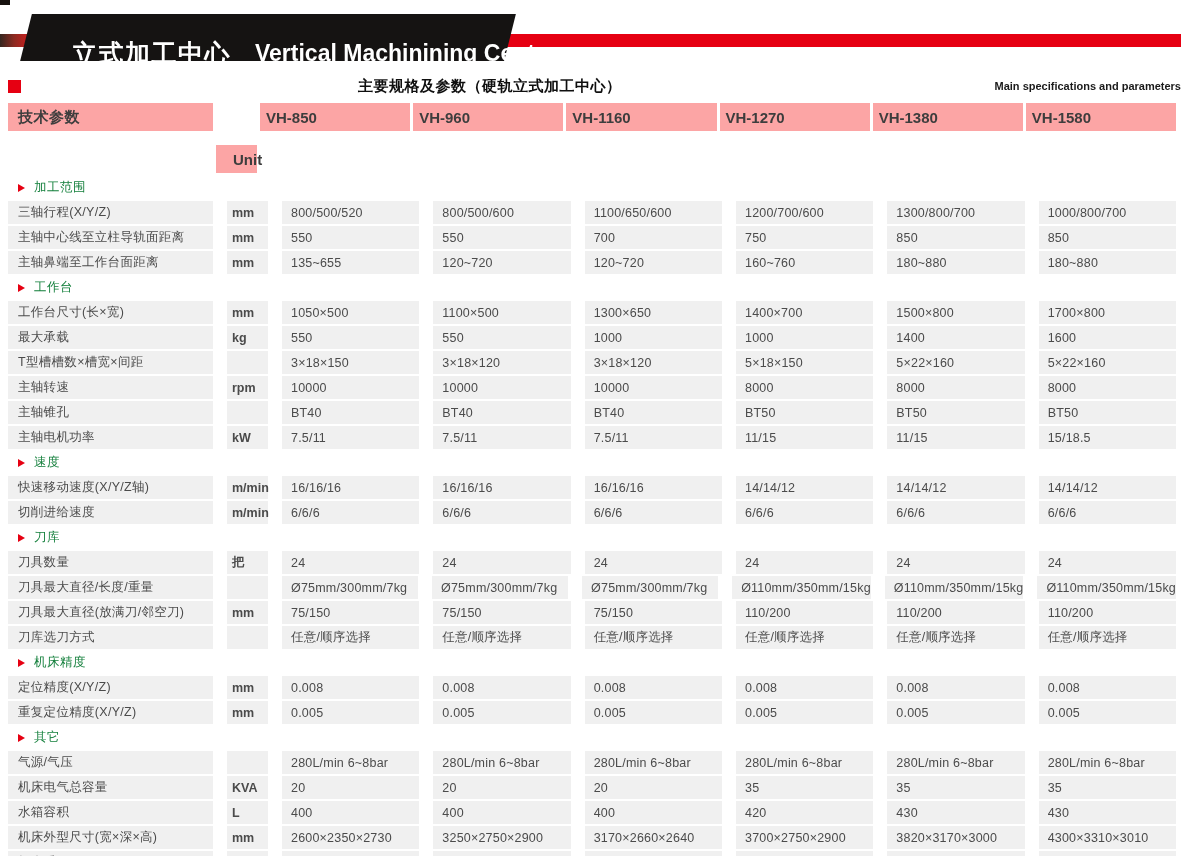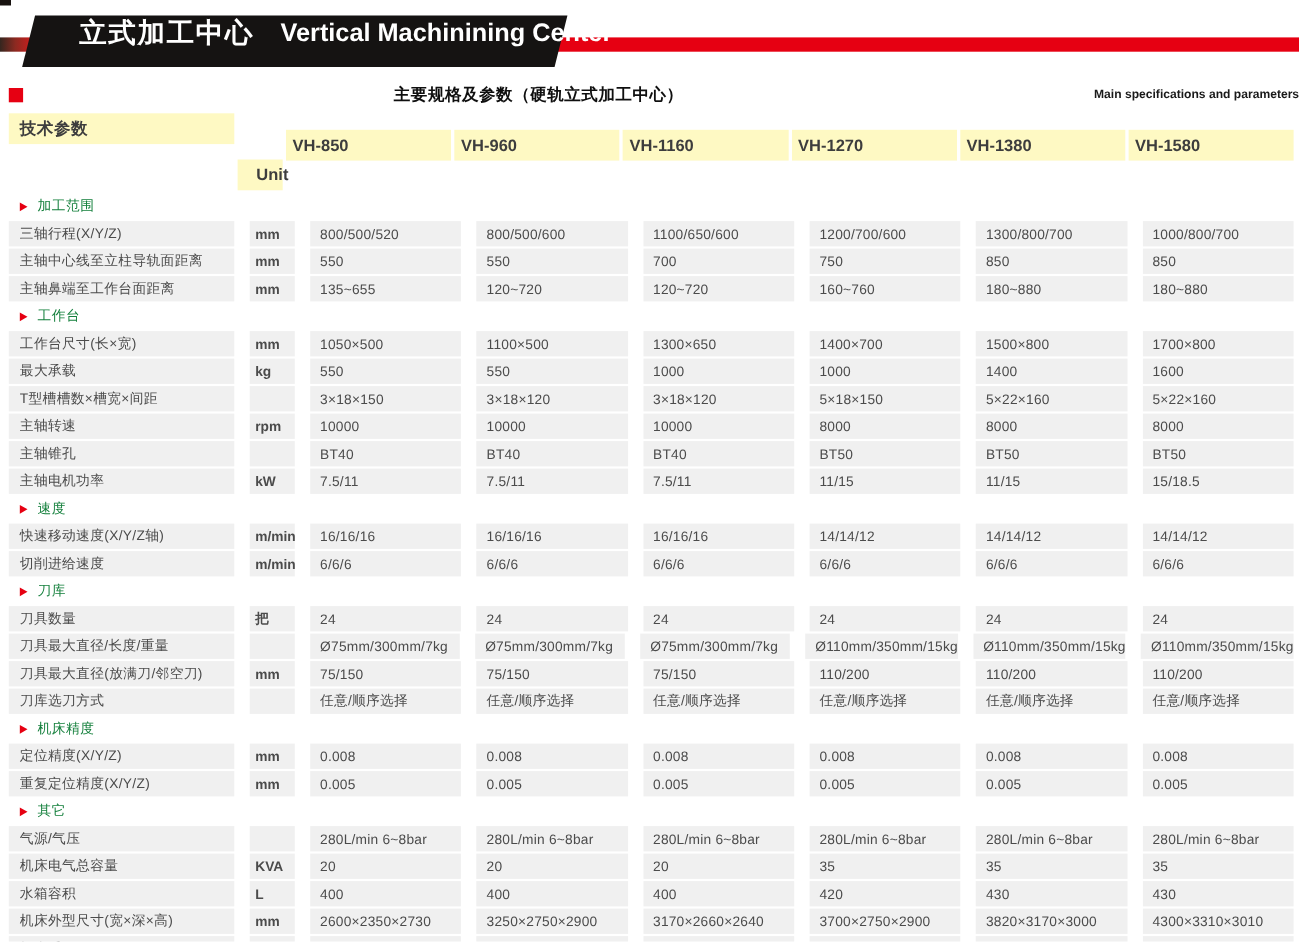--- a/index.html
+++ b/index.html
@@ -13,41 +13,41 @@
   .corner-mark{position:absolute;left:0;top:0;width:10px;height:5px;background:#17120f;}
   .red-rule{
     position:absolute;left:0;right:0;top:34px;height:13px;
     background:linear-gradient(90deg,#35261f 0px,#8c2a21 14px,#cf1d1d 30px,#e60012 42px,#e60012 100%);
   }
   .banner-plate{
     position:absolute;left:26px;top:14px;width:484px;height:47px;
     background:#151312;transform:skewX(-14deg);
   }
   .banner-text{
-    position:absolute;left:26px;top:6px;width:484px;height:47px;
+    position:absolute;left:26px;top:30px;width:484px;height:47px;
     display:flex;align-items:center;color:#ffffff;white-space:nowrap;
   }
   .banner-zh{margin-left:46px;font-size:25px;font-weight:bold;letter-spacing:1.5px;}
   .banner-en{margin-left:24px;font-size:23px;font-weight:bold;letter-spacing:0px;}
   
   .subtitle{display:flex;align-items:center;margin:6px 0 0 8px;height:20px;justify-content:space-between;}
   .red-square{width:13px;height:13px;background:#e60012;flex:0 0 auto;}
   .subtitle-zh{margin-left:8px;font-size:15px;font-weight:bold;color:#0f0f0f;letter-spacing:0.5px;}
   .subtitle-en{margin-left:44px;font-size:11px;font-weight:bold;color:#1a1a1a;}
   
   .spec-table{margin:7px 5px 0 8px;width:1168px;}
   .t-row{display:grid;grid-template-columns:205px 41px repeat(6,1fr);column-gap:3px;}
   .t-head{margin-bottom:3px;}
   .t-head .cell{
-    background:#fef9c3;height:28px;display:flex;align-items:center;
+    background:#fca5a5;height:28px;display:flex;align-items:center;
     font-size:15px;font-weight:bold;color:#3d3d3d;
   }
   .t-head .c-label{padding-left:10px;letter-spacing:0.5px;}
   .t-head .c-unit{padding-left:17px;margin-top:42px;}
-  .t-head .c-model{padding-left:6px;margin-top:15px;}
+  .t-head .c-model{padding-left:6px;}
   .section-row{
     height:23px;margin-bottom:2px;display:flex;align-items:center;background:#ffffff;
   }
   .tri-icon{
     width:0;height:0;margin-left:10px;
     border-left:7px solid #e60012;border-top:4.5px solid transparent;border-bottom:4.5px solid transparent;
   }
   .section-title{margin-left:9px;font-size:12.5px;color:#15803d;letter-spacing:0.5px;}
   .data-row{margin-bottom:2px;gap:14px;}
   .data-row .cell{

